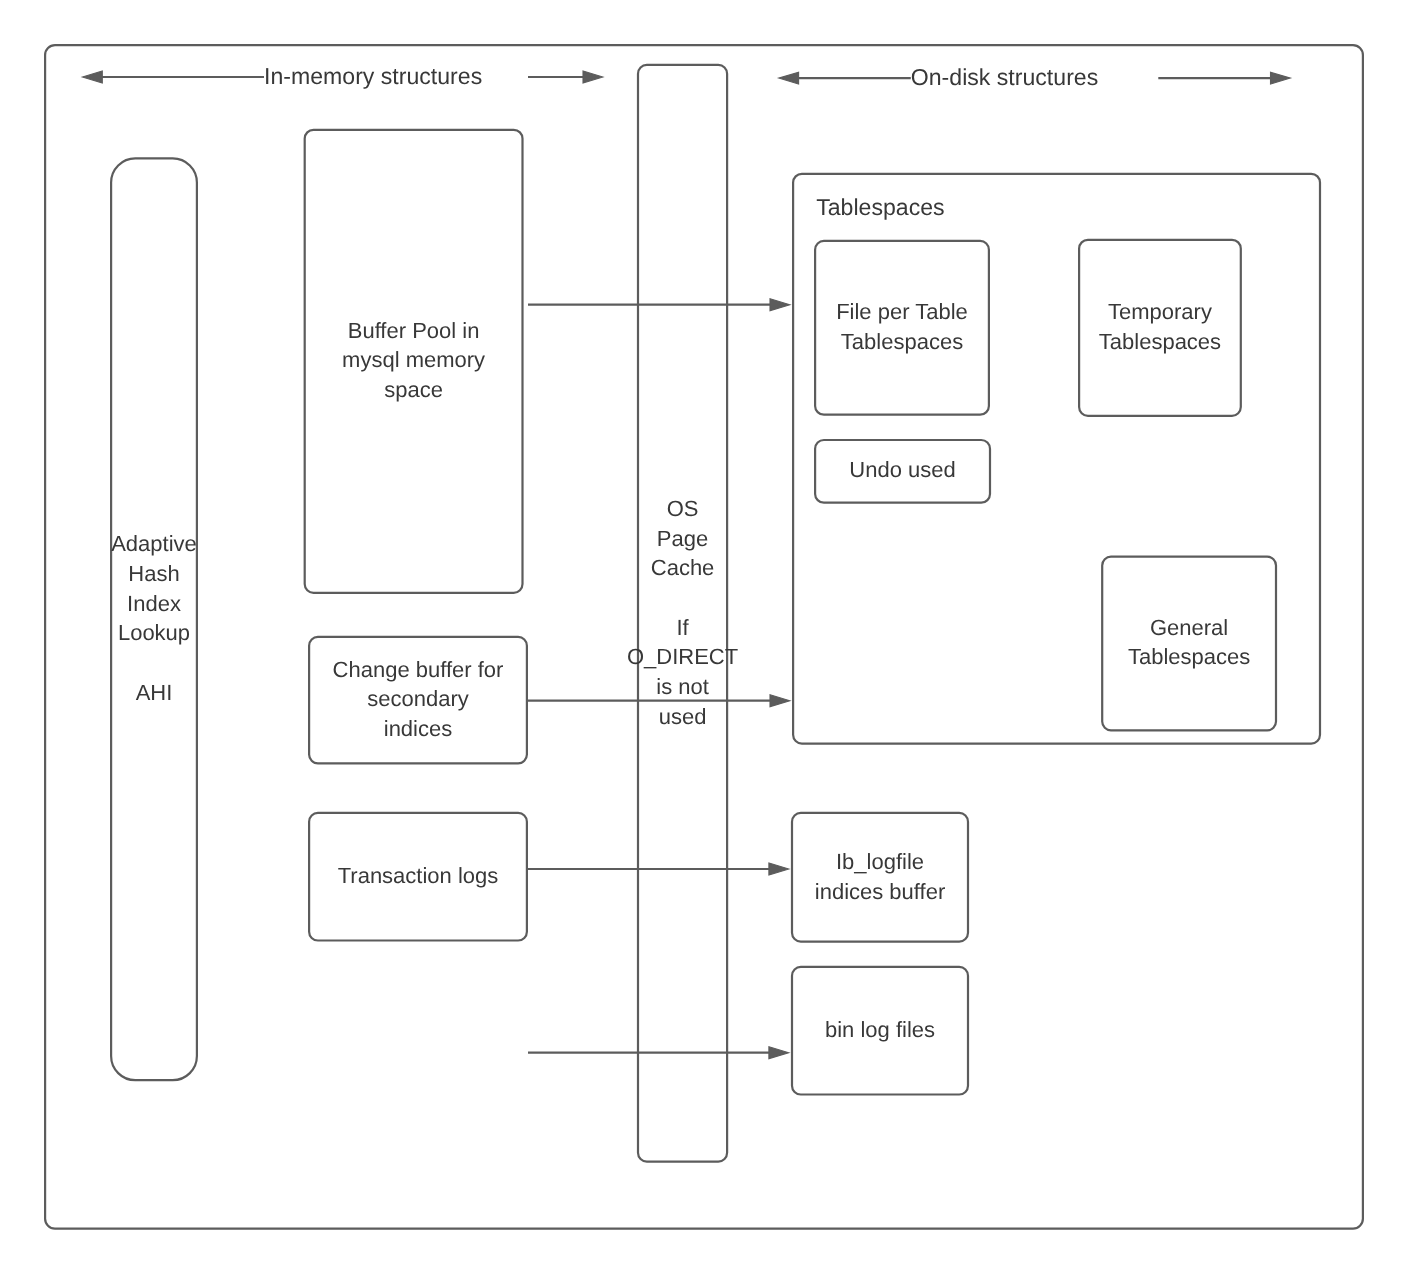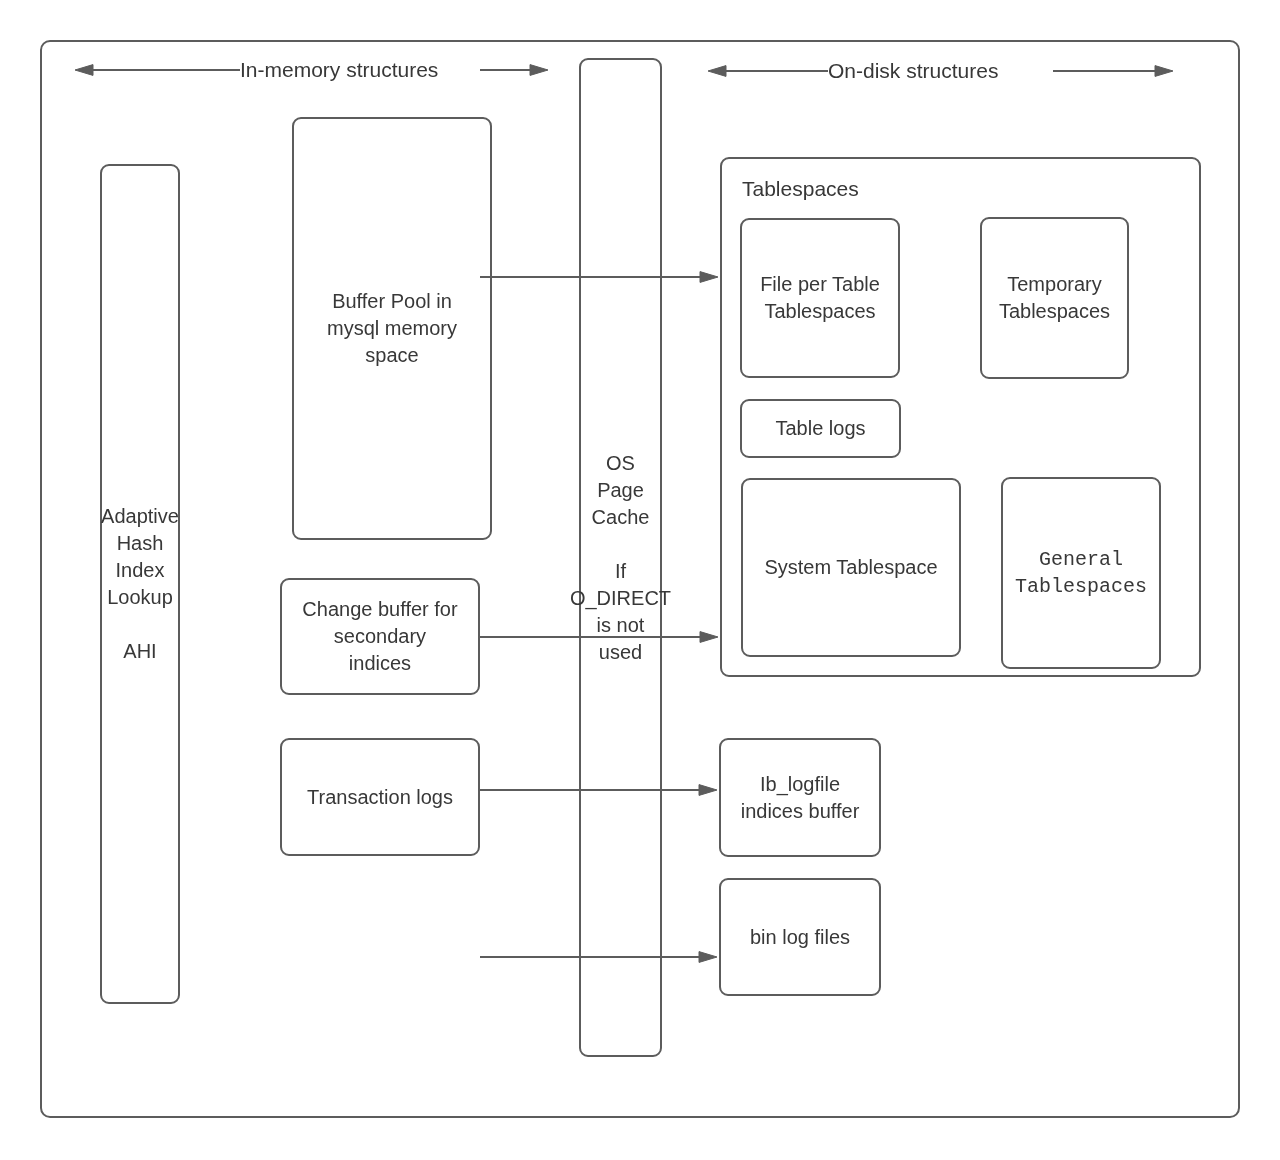--- a/index.html
+++ b/index.html
@@ -59,30 +59,30 @@
 </head>
 <body>
 
 <div class="canvas">
 
   <div class="outer-border"></div>
 
   <div class="hdr-label hdr-in-memory">In-memory structures</div>
   <div class="hdr-label hdr-on-disk">On-disk structures</div>
 
-  <div class="node" style="left:100px;top:164px;width:80px;height:840px;">
+  <div class="node" style="left:100px;top:143px;width:80px;height:840px;border-radius:23px;">
     <span class="label">Adaptive
 Hash
 Index
 Lookup
 
 AHI</span>
   </div>
 
-  <div class="node" style="left:292px;top:117px;width:200px;height:423px;">
+  <div class="node" style="left:276px;top:117px;width:200px;height:423px;">
     <span class="label">Buffer Pool in
 mysql memory
 space</span>
   </div>
 
   <div class="node" style="left:280px;top:738px;width:200px;height:118px;">
     <span class="label">Transaction logs</span>
   </div>
 
   <div class="node" style="left:280px;top:578px;width:200px;height:117px;">
@@ -111,28 +111,25 @@
     <span class="label">File per Table
 Tablespaces</span>
   </div>
 
   <div class="node" style="left:980px;top:217px;width:149px;height:162px;">
     <span class="label">Temporary
 Tablespaces</span>
   </div>
 
   <div class="node" style="left:740px;top:399px;width:161px;height:59px;">
-    <span class="label">Table logs</span>
+    <span class="label">Undo used</span>
   </div>
 
-  <div class="node" style="left:741px;top:478px;width:220px;height:179px;">
-    <span class="label">System Tablespace</span>
-  </div>
 
-  <div class="node" style="left:1001px;top:477px;width:160px;height:192px;font-family:Liberation Mono, monospace;">
+  <div class="node" style="left:1001px;top:505px;width:160px;height:160px;">
     <span class="label">General
 Tablespaces</span>
   </div>
 
   <div class="node" style="left:719px;top:738px;width:162px;height:119px;">
     <span class="label">Ib_logfile
 indices buffer</span>
   </div>
 
   <div class="node" style="left:719px;top:878px;width:162px;height:118px;">

